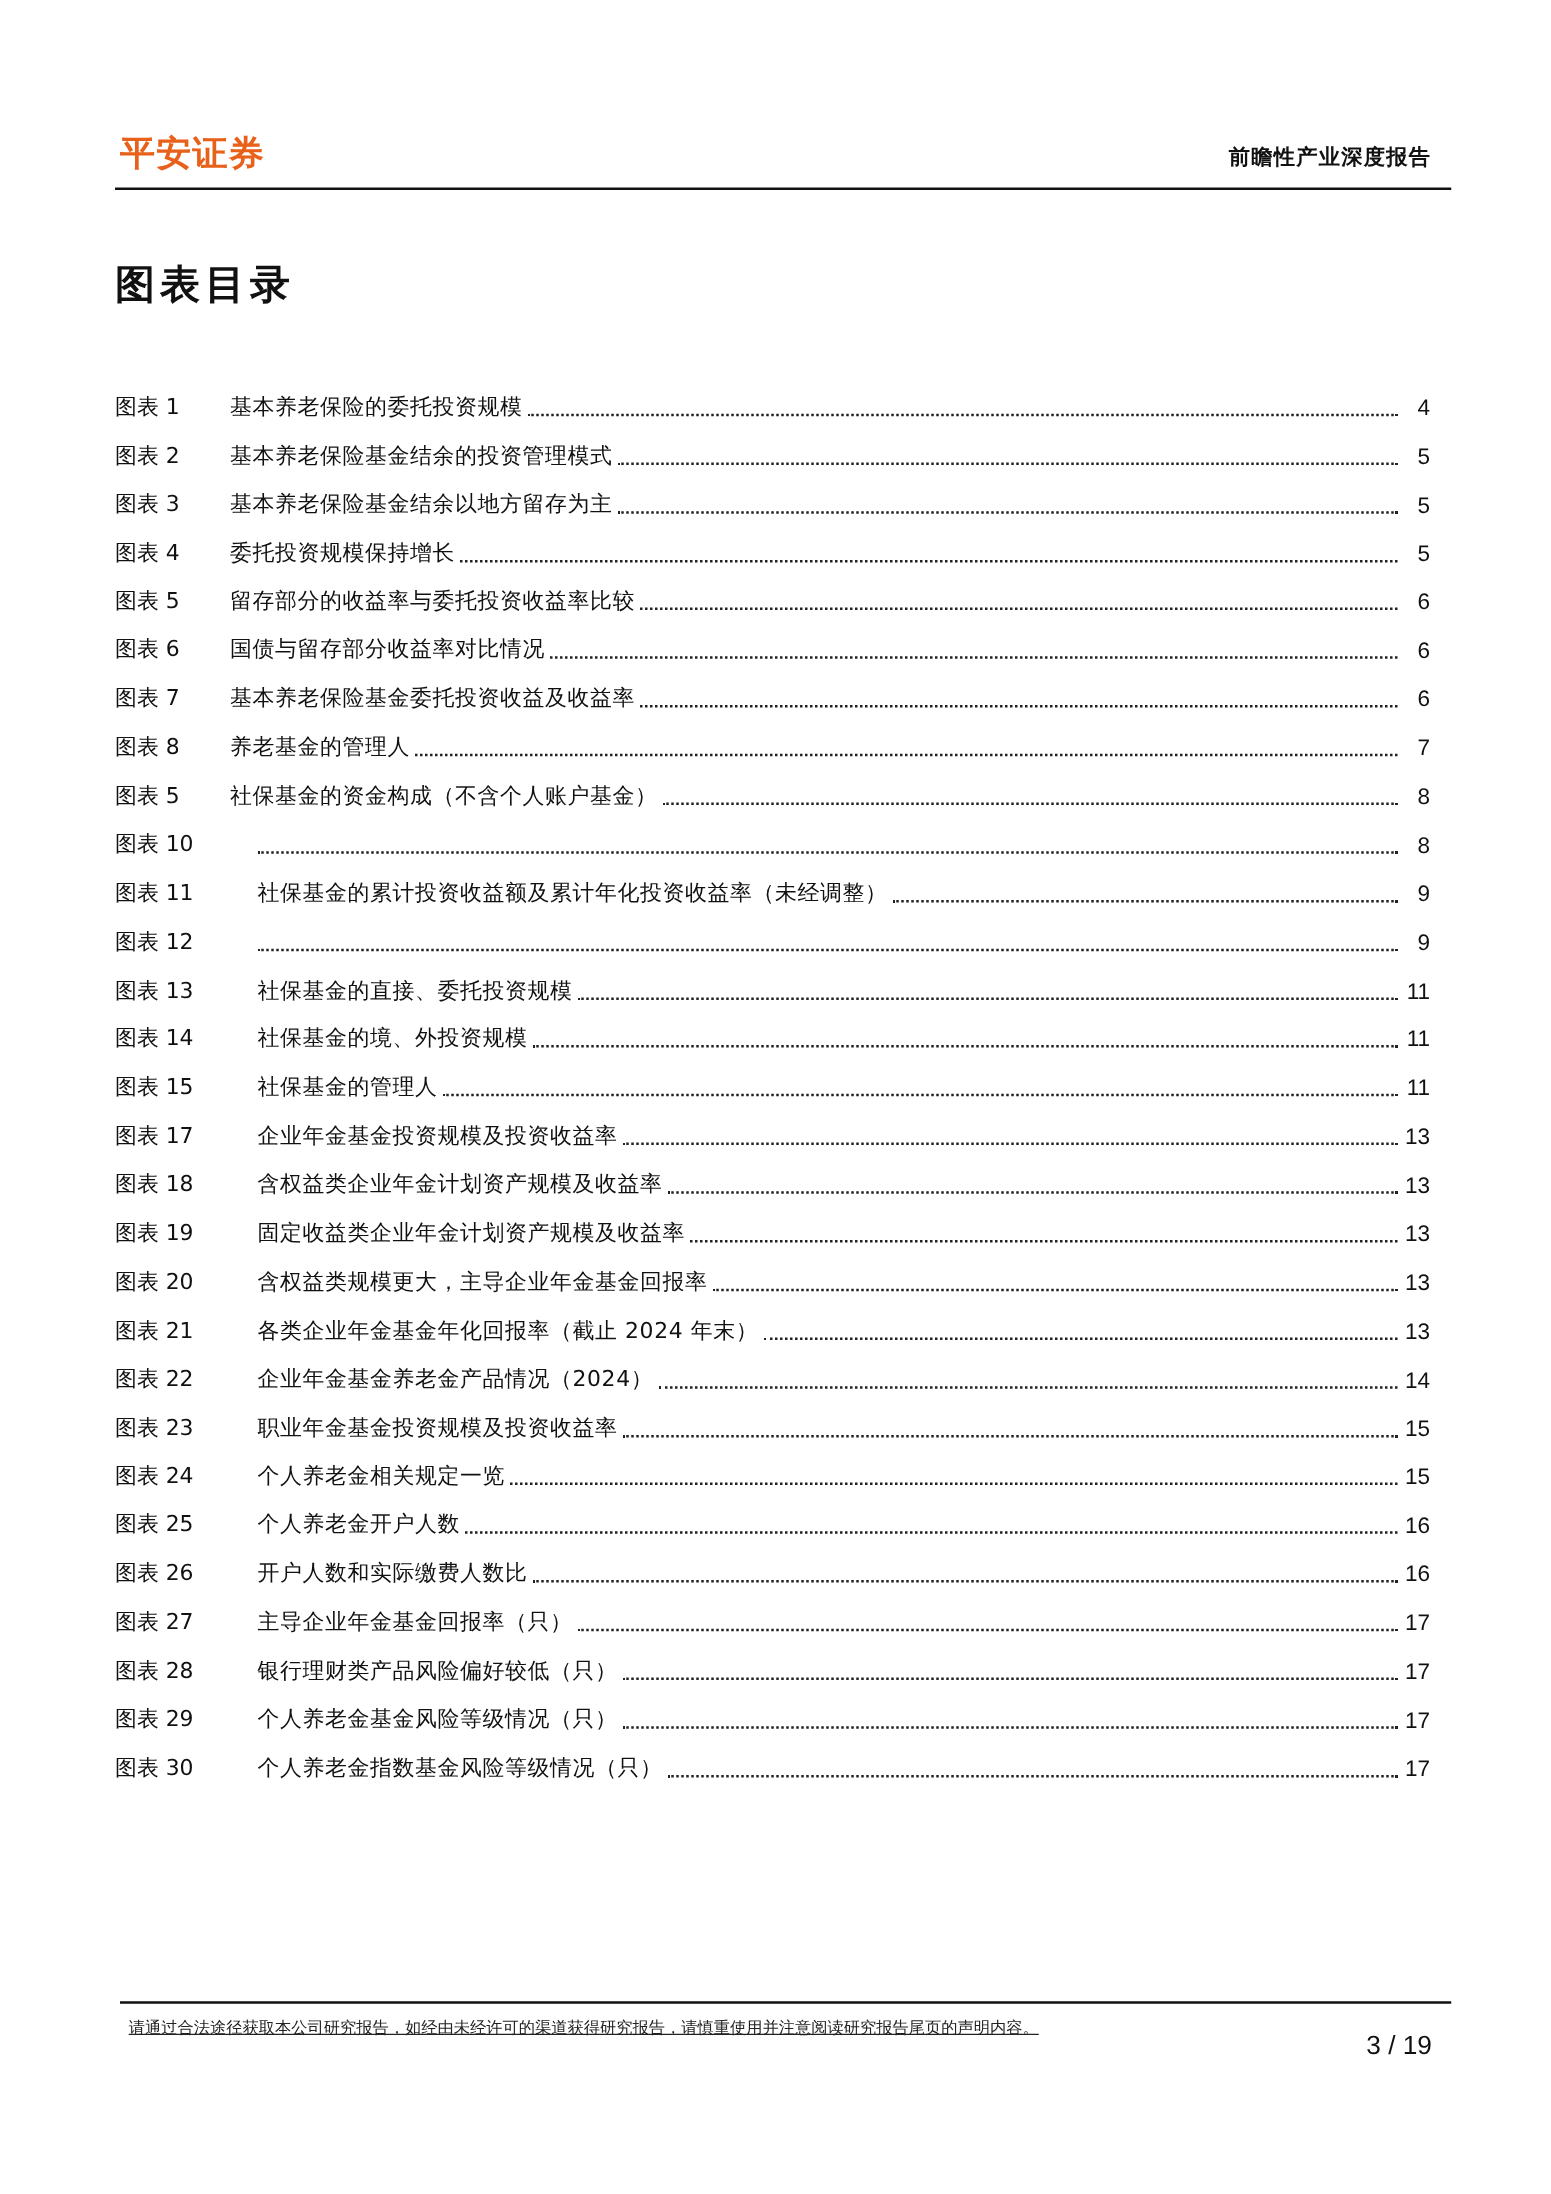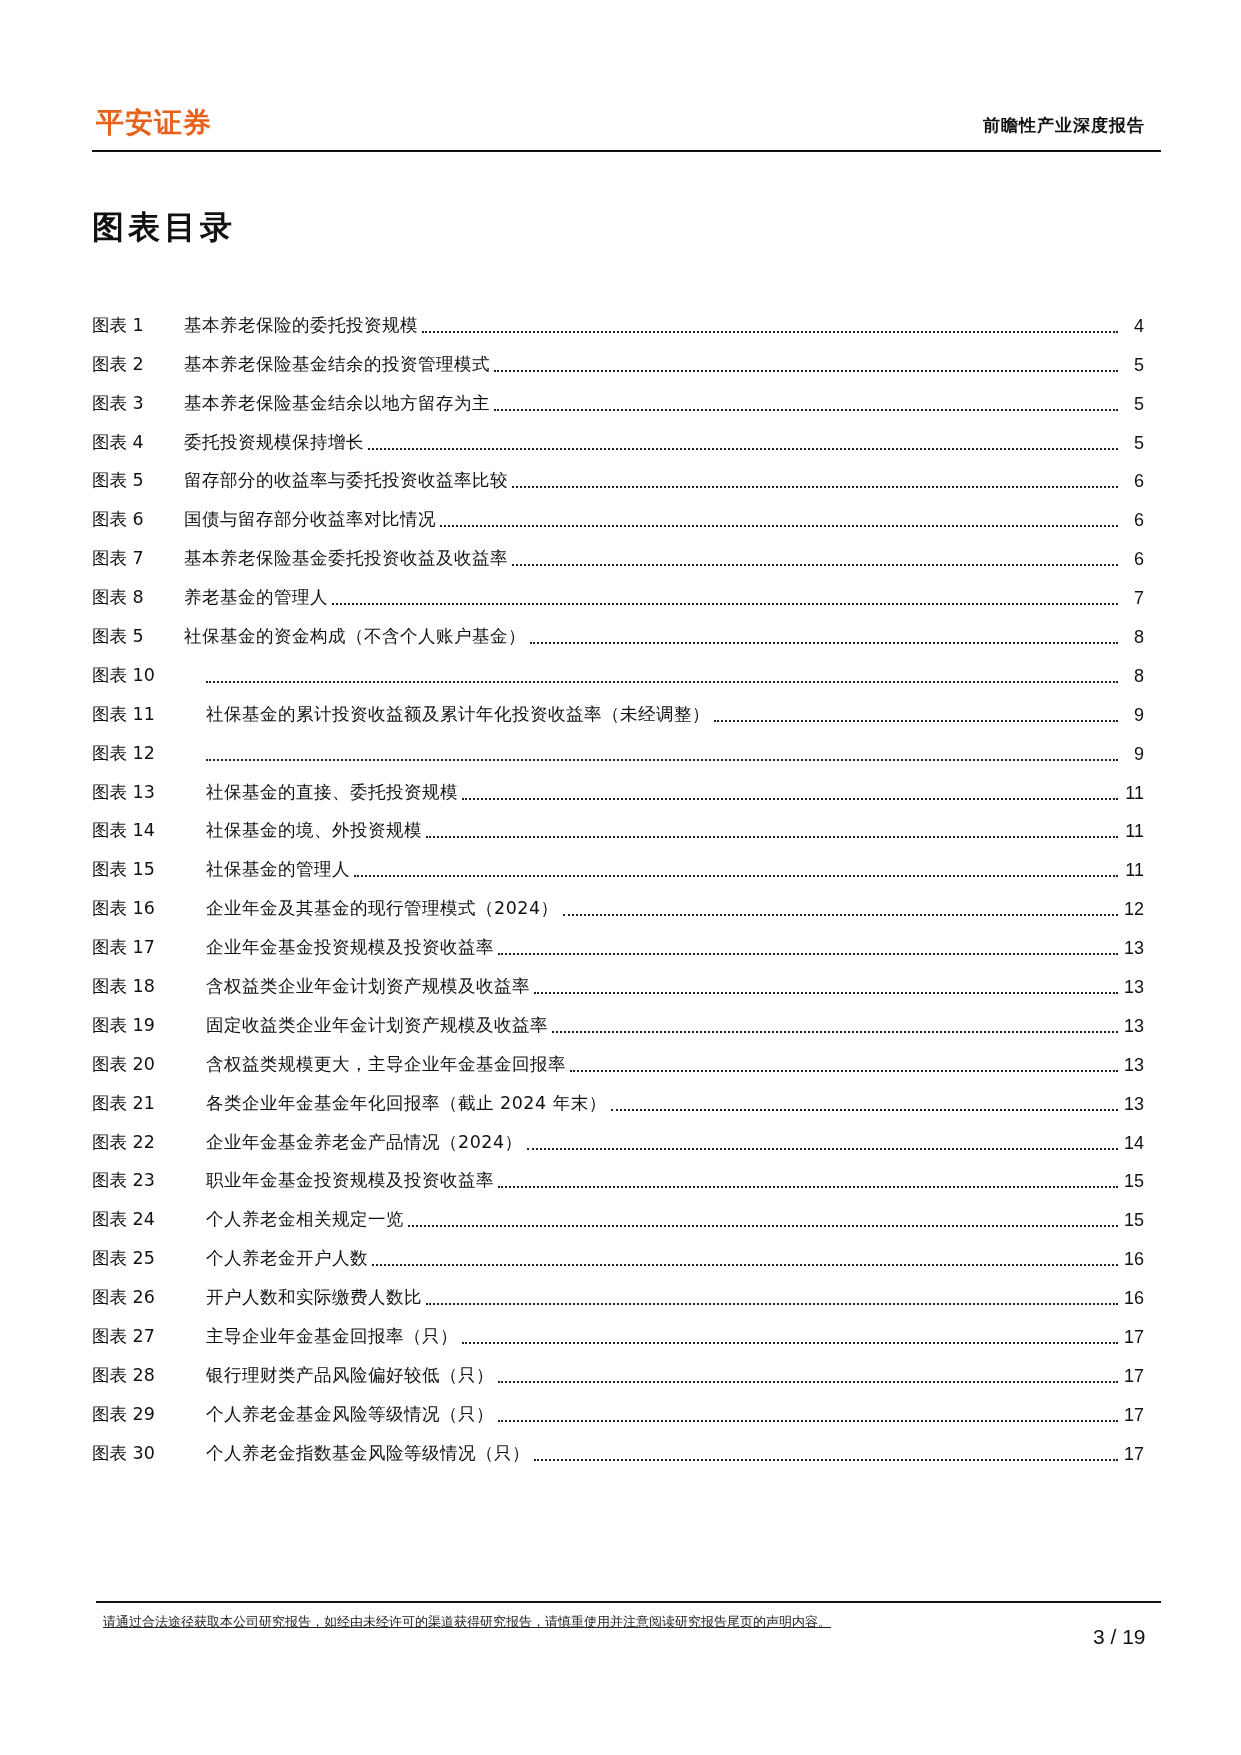--- a/index.html
+++ b/index.html
@@ -118,26 +118,20 @@
       <span class="toc-dots"></span>
       <span class="toc-page">11</span>
     </div>
     <div class="toc-row wide">
       <span class="toc-label">图表 15</span>
       <span class="toc-text">社保基金的管理人</span>
       <span class="toc-dots"></span>
       <span class="toc-page">11</span>
     </div>
     <div class="toc-row wide">
-      <span class="toc-label">图表 16</span>
-      <span class="toc-text">企业年金及其基金的现行管理模式（2024）</span>
-      <span class="toc-dots"></span>
-      <span class="toc-page">12</span>
-    </div>
-    <div class="toc-row wide">
       <span class="toc-label">图表 17</span>
       <span class="toc-text">企业年金基金投资规模及投资收益率</span>
       <span class="toc-dots"></span>
       <span class="toc-page">13</span>
     </div>
     <div class="toc-row wide">
       <span class="toc-label">图表 18</span>
       <span class="toc-text">含权益类企业年金计划资产规模及收益率</span>
       <span class="toc-dots"></span>
       <span class="toc-page">13</span>

